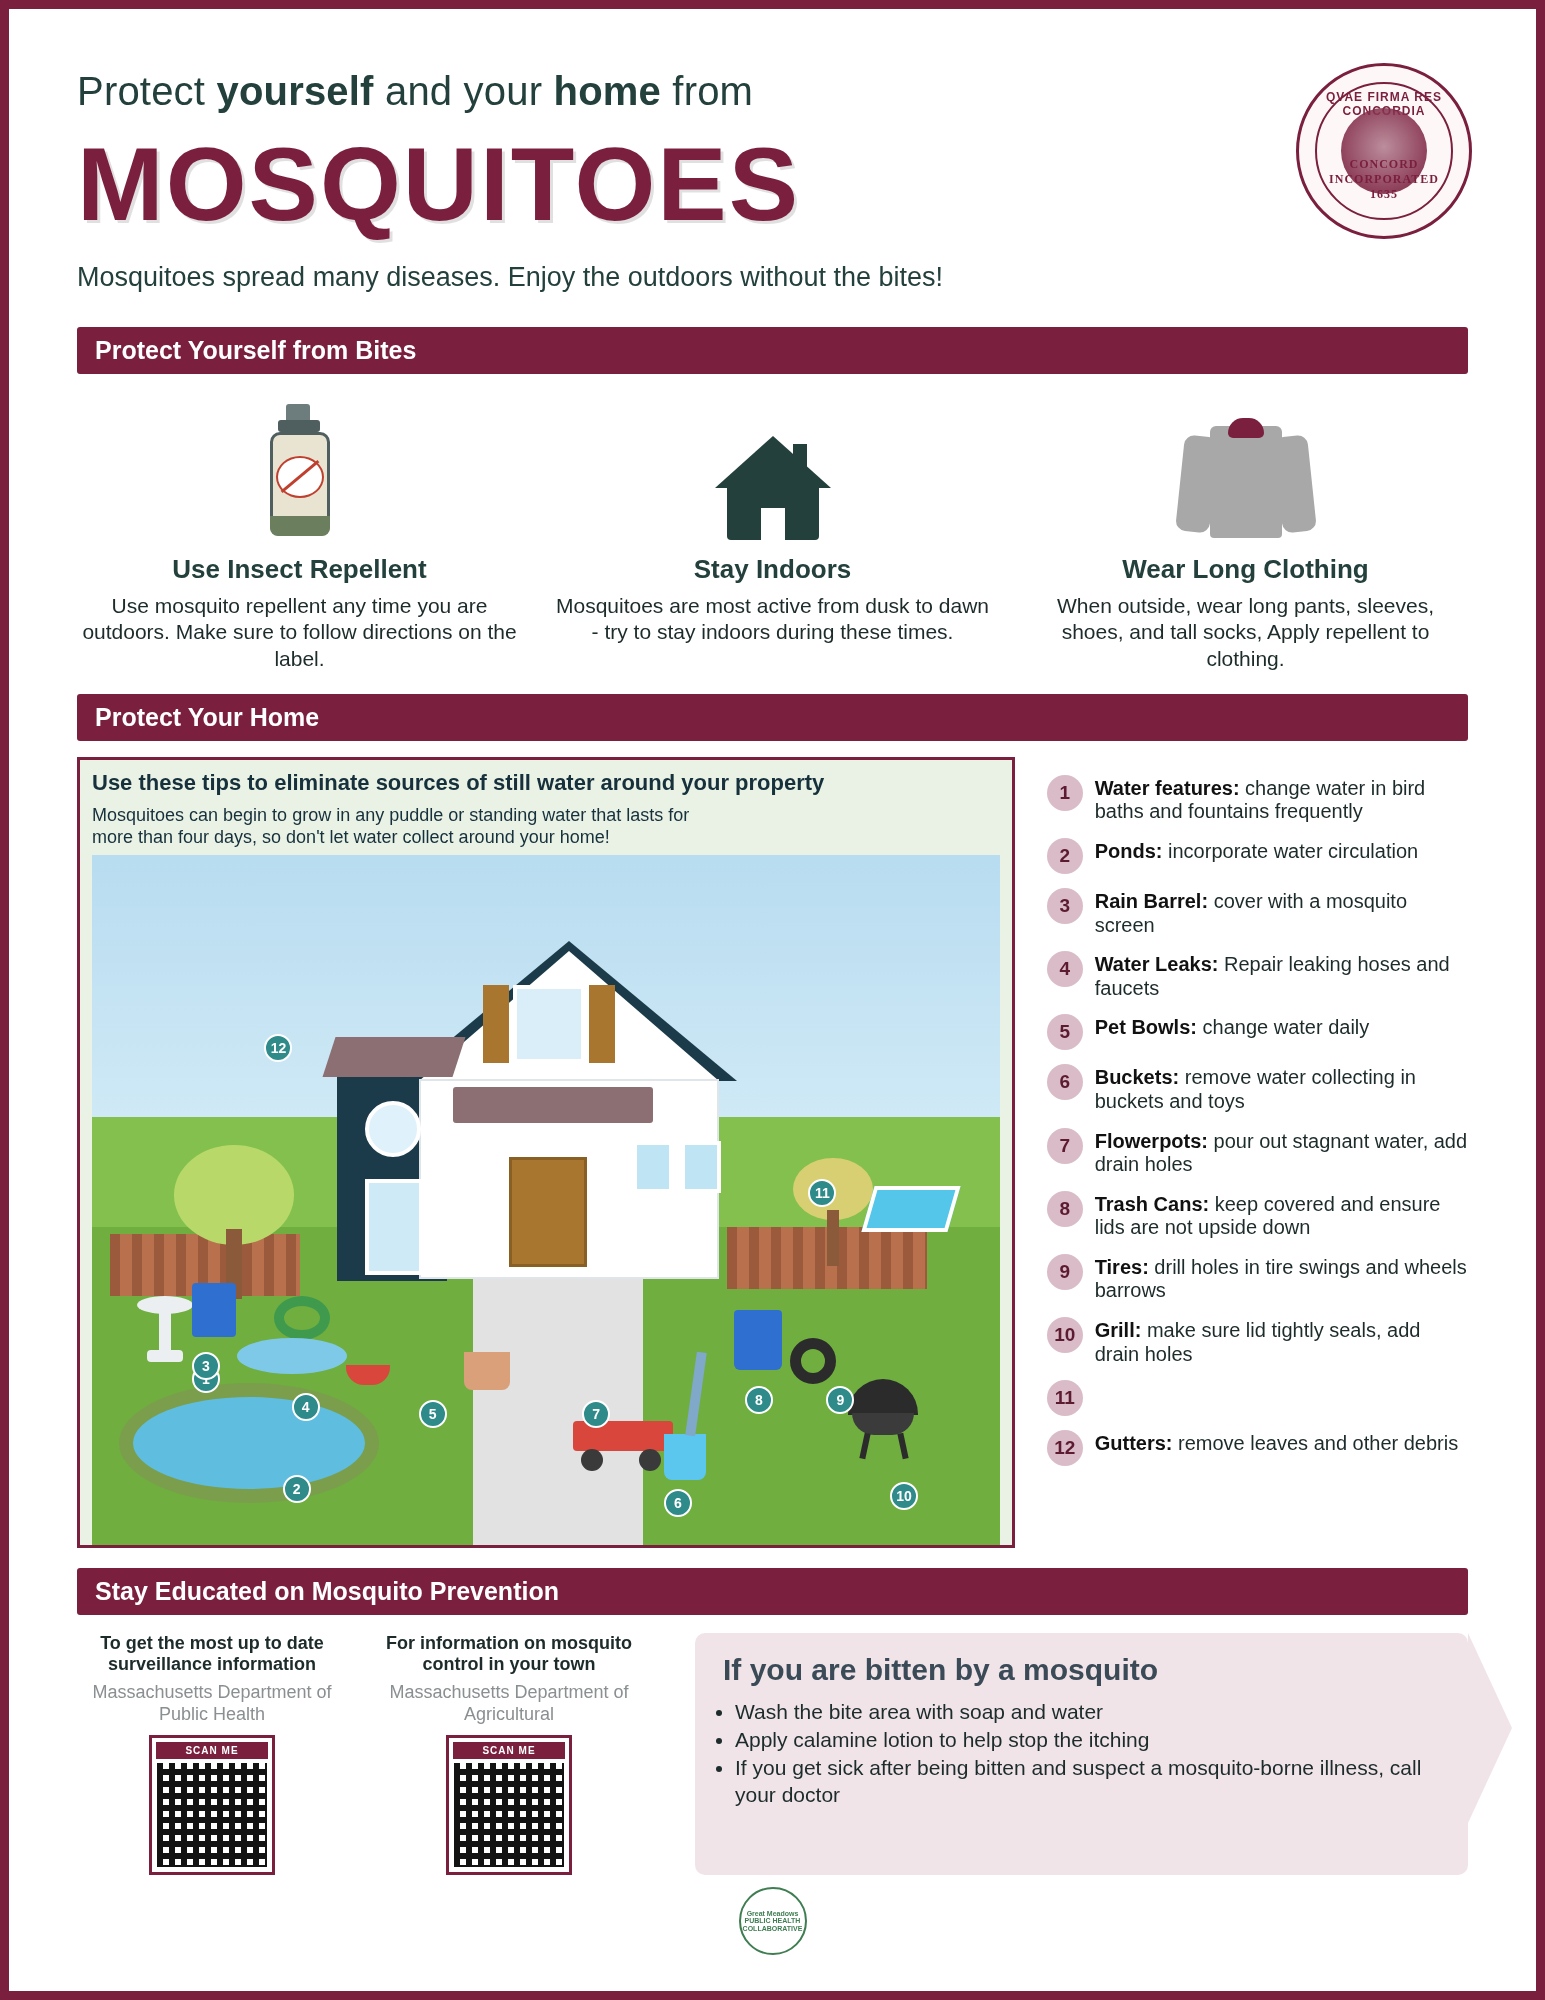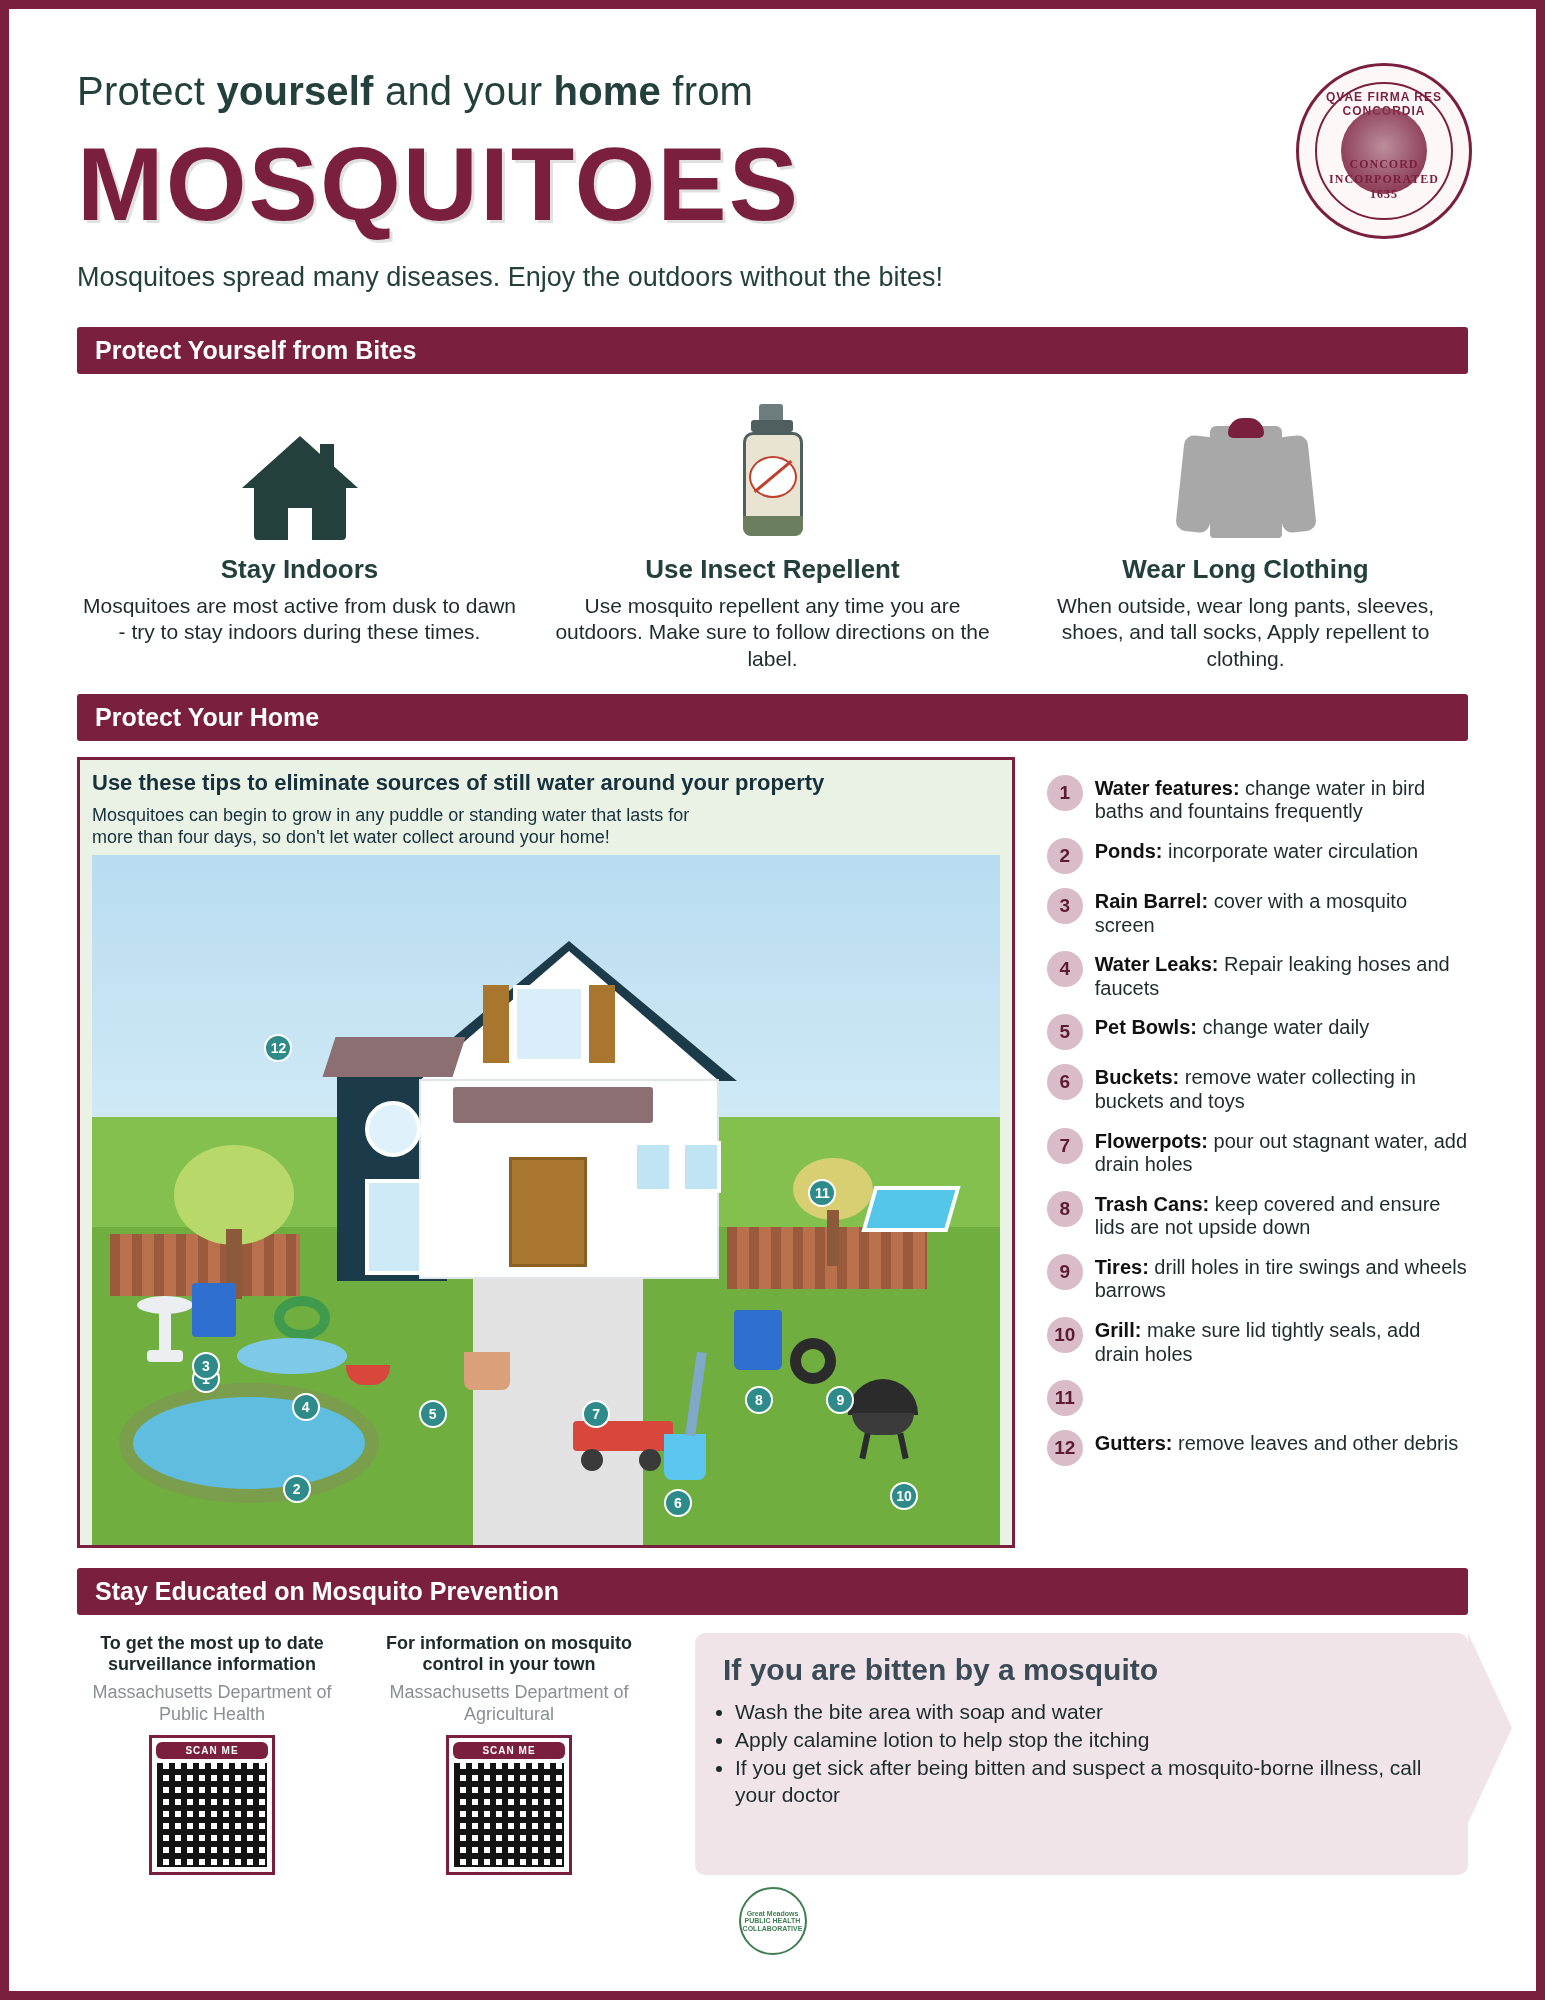--- a/index.html
+++ b/index.html
@@ -211,21 +211,21 @@
   }
   .li .txt { font-size: 20px; line-height:1.18; color:#1d2b2b; padding-top:2px; }
   .li .txt b { color:#111; }
   
   .edu-bar { margin: 20px 60px 0 60px; }
   .footer { display:flex; margin: 18px 60px 0 60px; gap: 27px; }
   .qrcol { width: 270px; text-align:center; }
   .qr-h { font-size: 18px; font-weight:bold; color:#1d2b2b; line-height:1.2;}
   .qr-s { font-size: 18px; color:#8a8f91; line-height:1.2; margin-top:6px;}
   .qr-box { width: 126px; height: 140px; border:3px solid #7a1f3d; margin: 10px auto 0 auto; padding:4px; }
-  .scanme { background:#7a1f3d; color:#fff; font-size:10px; font-weight:bold; padding:3px 0; letter-spacing:1px;border-radius:6px;}
+  .scanme { background:#7a1f3d; color:#fff; font-size:10px; font-weight:bold; padding:3px 0; letter-spacing:1px;}
   .qr-img {
     width: 110px; height: 104px; margin: 4px auto 0 auto;
     background-image:
       repeating-linear-gradient(90deg,#000 0 6px,transparent 6px 12px),
       repeating-linear-gradient(0deg,#000 0 6px,transparent 6px 12px);
     background-size: 12px 12px, 12px 12px;
     background-color:#fff;
     opacity:.92;
   }
   .bitten {
@@ -263,47 +263,47 @@
         <div class="seal-top-text">QVAE FIRMA RES CONCORDIA</div>
         <div class="seal-core"></div>
         <div class="seal-bot-text">CONCORD INCORPORATED 1635</div>
       </div>
     </div>
   </div>
 
   <div class="bar" style="margin-top:34px;">Protect Yourself from Bites</div>
 
   <div class="tips">
-
-    <div class="tip">
-      <div class="tip-icon">
-        <div class="ico-house">
-          <div class="roof"></div>
-            <div class="chim"></div>
-            <div class="body"></div>
-            <div class="door"></div>
-        </div>
-      </div>
-      <div class="tip-title">Stay Indoors</div>
-      <div class="tip-body">Mosquitoes are most active from dusk to dawn - try to stay indoors during these times.</div>
-    </div>
 
     <div class="tip">
       <div class="tip-icon">
         <div class="ico-can">
           <div class="cap"></div>
             <div class="neck"></div>
             <div class="can"></div>
           <div class="label"></div>
             <div class="slash"></div>
             <div class="base"></div>
         </div>
       </div>
       <div class="tip-title">Use Insect Repellent</div>
       <div class="tip-body">Use mosquito repellent any time you are outdoors. Make sure to follow directions on the label.</div>
+    </div>
+
+    <div class="tip">
+      <div class="tip-icon">
+        <div class="ico-house">
+          <div class="roof"></div>
+            <div class="chim"></div>
+            <div class="body"></div>
+            <div class="door"></div>
+        </div>
+      </div>
+      <div class="tip-title">Stay Indoors</div>
+      <div class="tip-body">Mosquitoes are most active from dusk to dawn - try to stay indoors during these times.</div>
     </div>
 
     <div class="tip">
       <div class="tip-icon">
         <div class="ico-shirt">
           <div class="sl-l"></div>
             <div class="sl-r"></div>
             <div class="torso"></div>
             <div class="collar"></div>
         </div>

